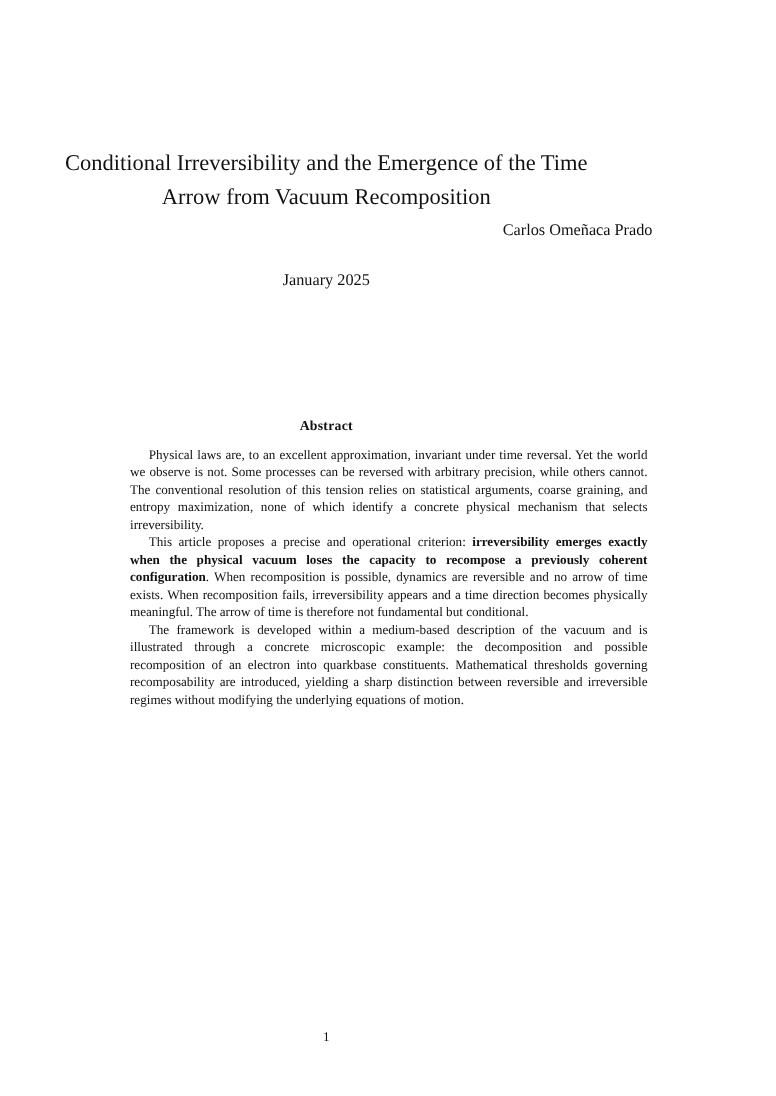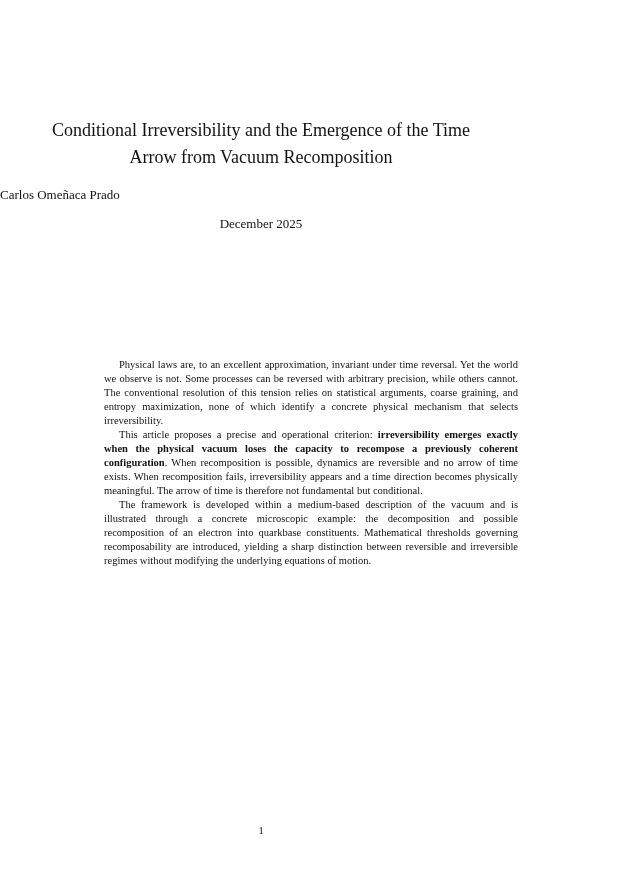--- a/index.html
+++ b/index.html
@@ -25,24 +25,24 @@
   }
   .doc-title .title-text {
     display: inline-block;
     max-width: 462px;
     font-size: 18px;
     line-height: 27px;
     font-weight: 400;
   }
   .doc-author {
     position: absolute;
-    top: 187px;
+    top: 176px;
     left: 0;
     right: 0;
-    text-align: left;
+    text-align: right;
     font-size: 13px;
   }
   .doc-date {
     position: absolute;
     top: 216px;
     left: 0;
     right: 0;
     text-align: center;
     font-size: 13px;
   }
@@ -85,22 +85,23 @@
 <body>
 
 <div class="page">
 
   <div class="doc-title">
     <span class="title-text">Conditional Irreversibility and the Emergence of the Time Arrow from Vacuum Recomposition</span>
   </div>
 
   <div class="doc-author">Carlos Omeñaca Prado</div>
 
-  <div class="doc-date">December 2025</div>
+  <div class="doc-date">January 2025</div>
 
+  <div class="abstract-heading">Abstract</div>
 
   <div class="abstract-body">
 
     <p>
       <span class="seg-normal">Physical laws are, to an excellent approximation, invariant under time reversal. Yet the world we observe is not. Some processes can be reversed with arbitrary precision, while others cannot. The conventional resolution of this tension relies on statistical arguments, coarse graining, and entropy maximization, none of which identify a concrete physical mechanism that </span><span class="seg-italic">selects</span><span class="seg-normal"> irreversibility.</span>
     </p>
 
     <p>
       <span class="seg-normal">This article proposes a precise and operational criterion: </span><span class="seg-bold">irreversibility emerges exactly when the physical vacuum loses the capacity to recompose a previously coherent configuration</span><span class="seg-normal">. When recomposition is possible, dynamics are reversible and no arrow of time exists. When recomposition fails, irreversibility appears and a time direction becomes physically meaningful. The arrow of time is therefore not fundamental but </span><span class="seg-italic">conditional</span><span class="seg-normal">.</span>
     </p>

